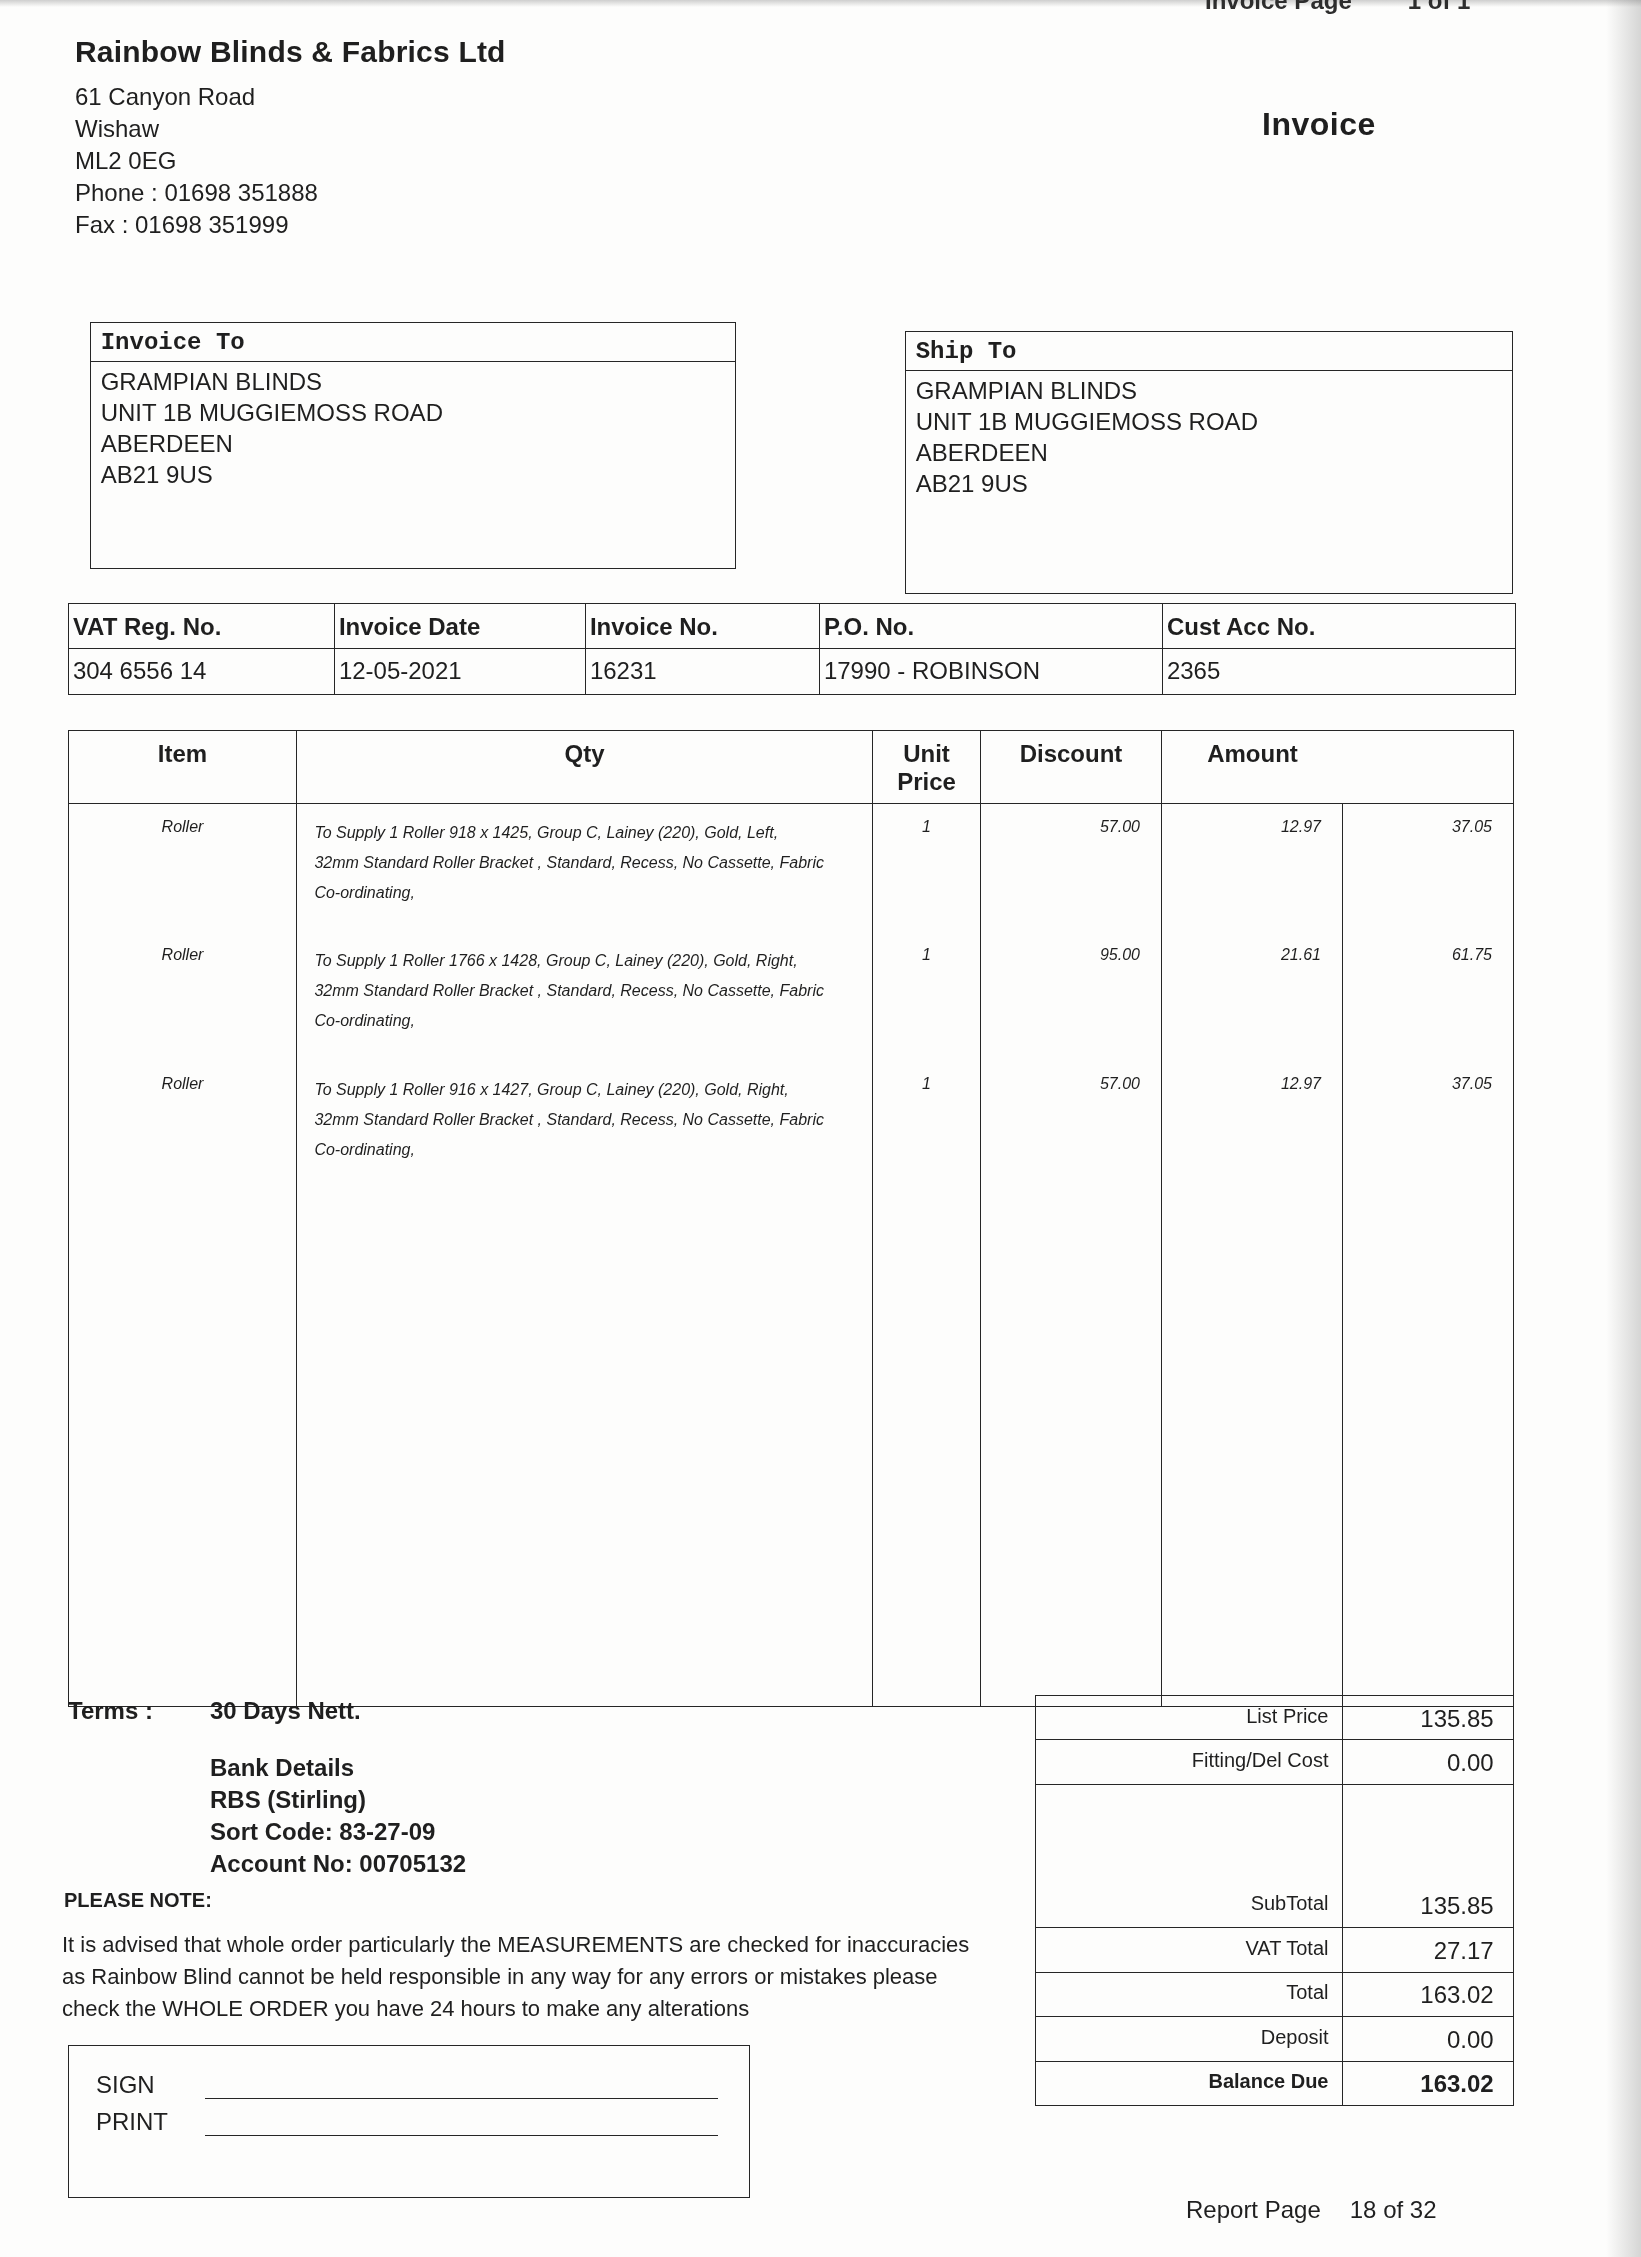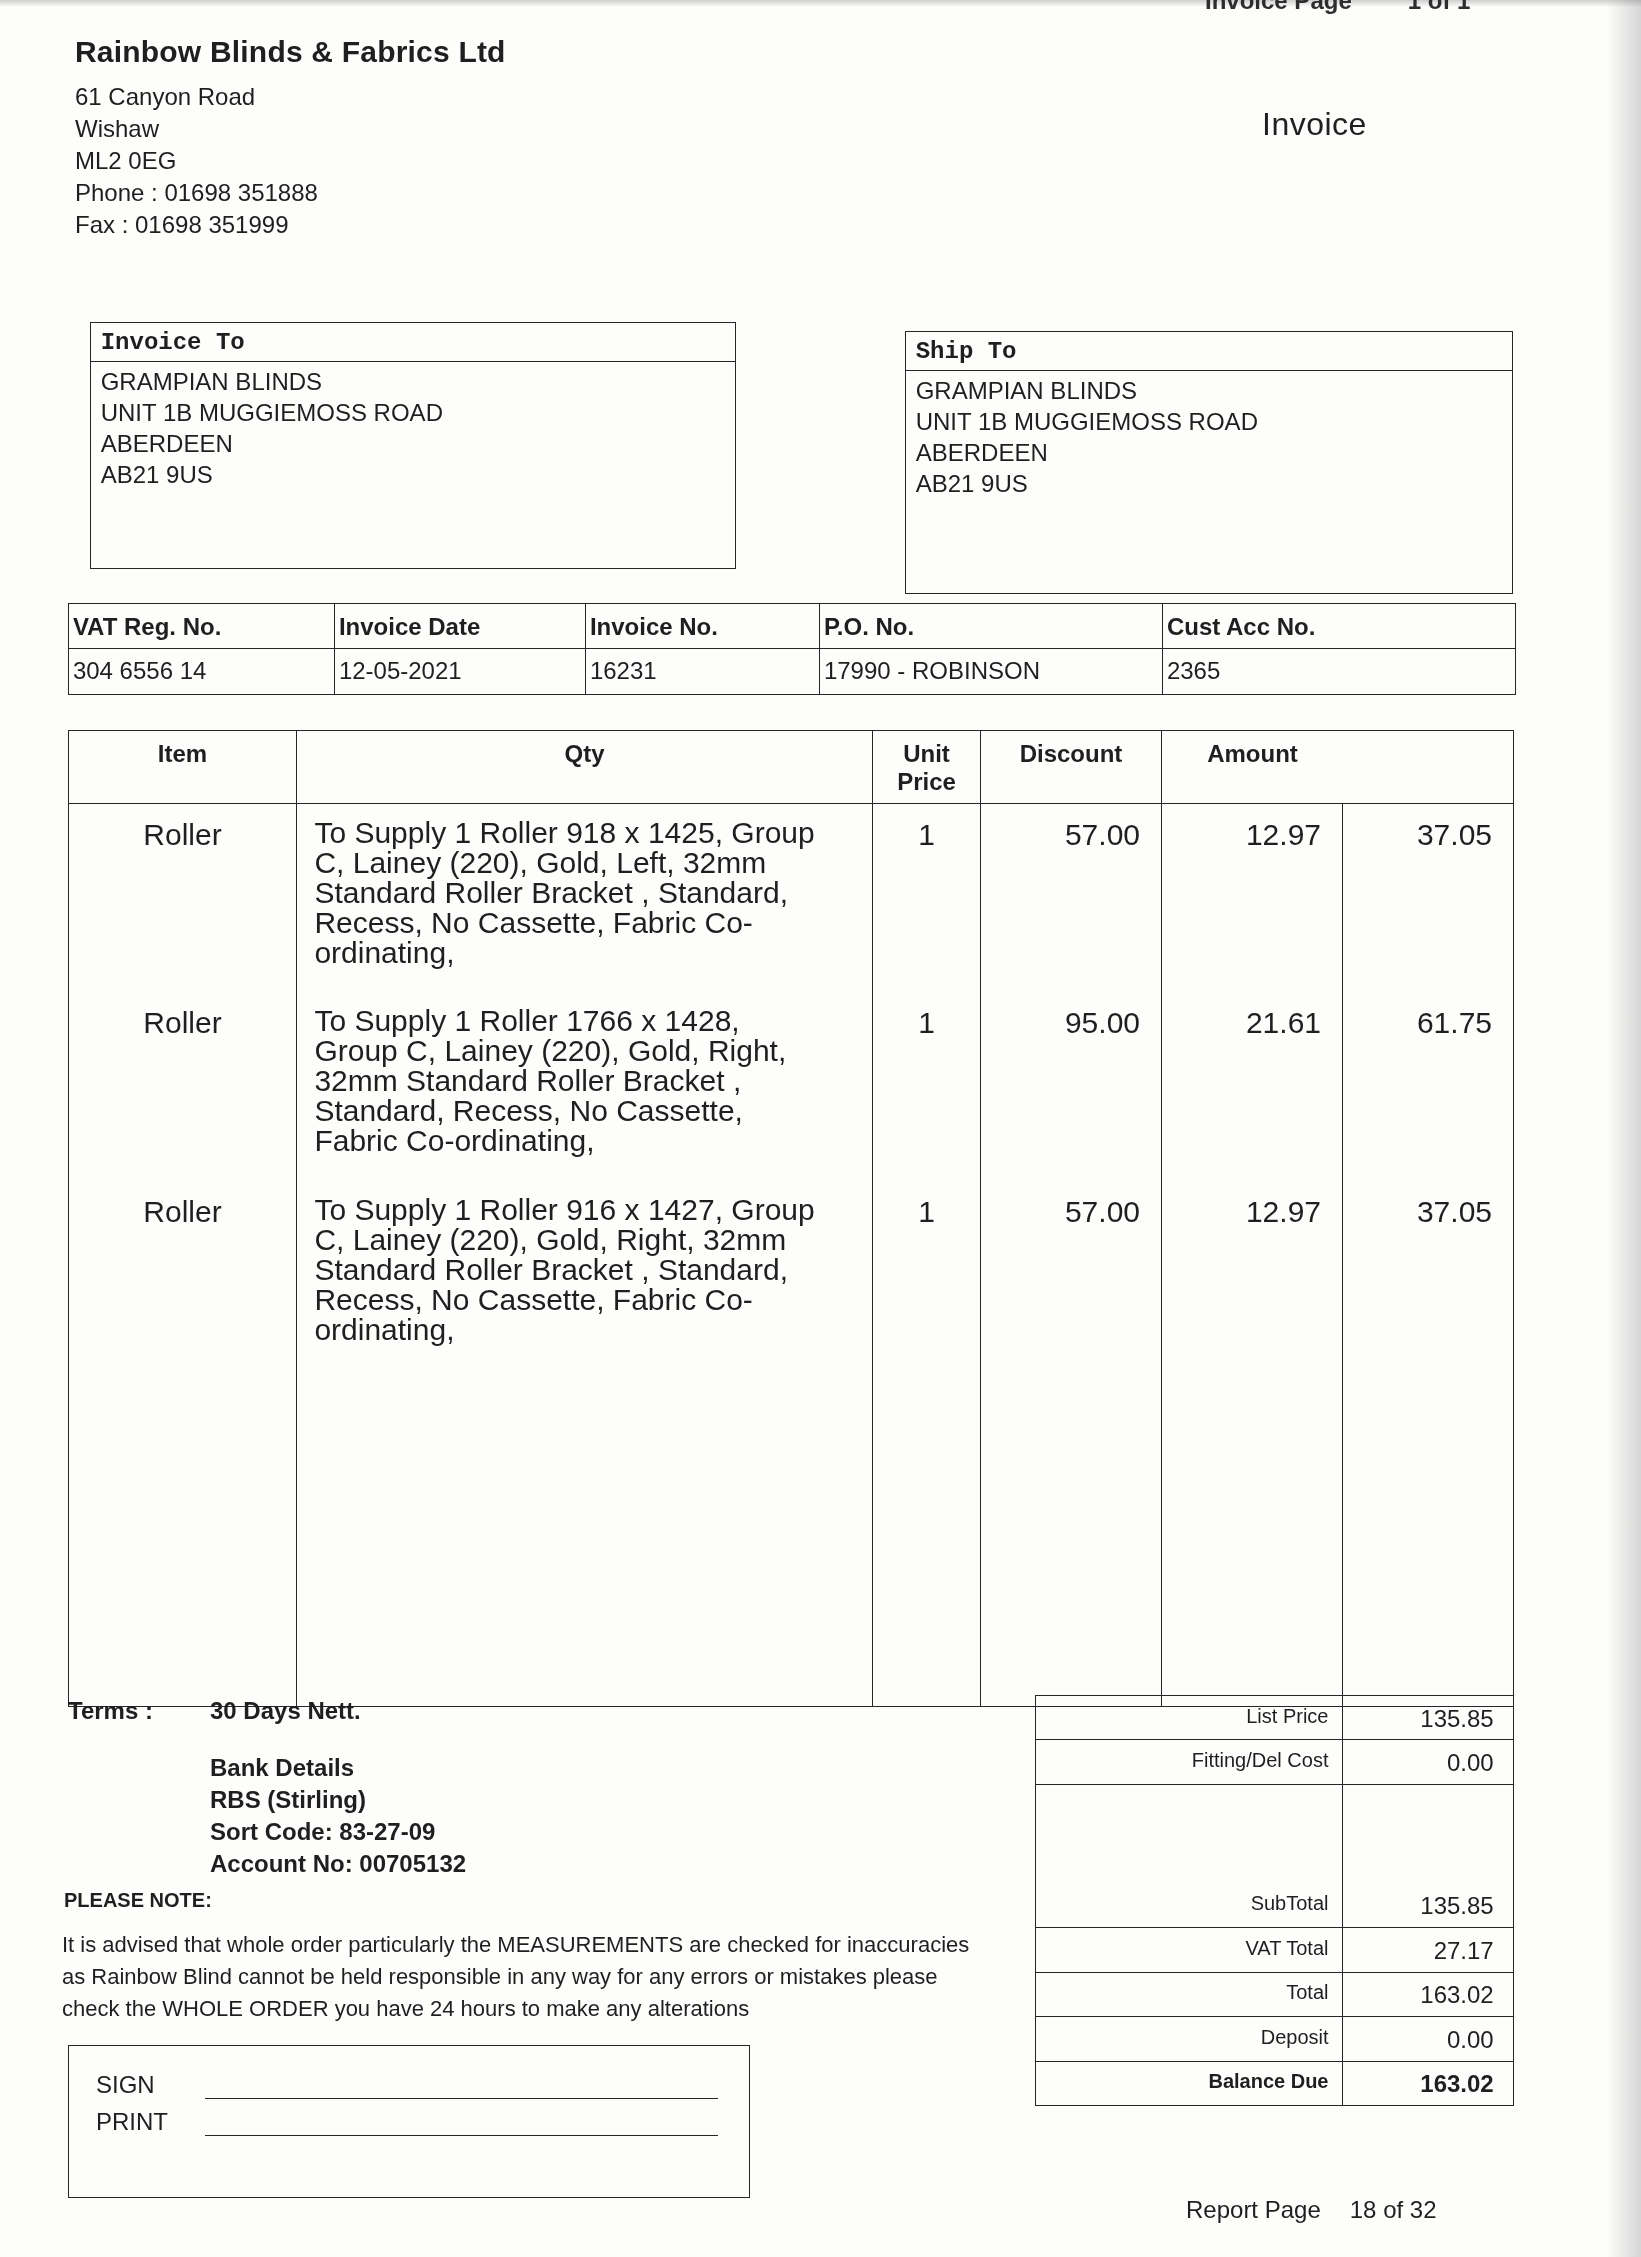--- a/index.html
+++ b/index.html
@@ -19,21 +19,21 @@
 
   
   .company { position:absolute; left:75px; top:35px; }
   .company-name { font-size:30px; font-weight:bold; margin:0 0 11.6px 0; letter-spacing:0.2px; }
   .company-line { font-size:24px; line-height:32px; }
 
   
   .cut-header { position:absolute; left:1205px; top:0; height:22px; width:348px; overflow:hidden; }
   .cut-inner { display:flex; gap:56px; margin-top:-12.6px; font-size:24px; color:#2d2d2d; font-weight:bold; }
 
-  .invoice-title { position:absolute; left:1262px; top:106px; font-size:32px; font-weight:normal; letter-spacing:0.5px; }
+  .invoice-title { position:absolute; left:1262px; top:106px; font-size:32px; font-weight:bold; letter-spacing:0.5px; }
 
   
   .addr-box { position:absolute; border:1.9px solid #262626; box-sizing:border-box; }
   .addr-title { font-size:24px; font-weight:bold; padding:5.8px 9.7px 4.8px 9.7px; border-bottom:1.9px solid #262626;font-family:Liberation Mono, monospace; }
   .addr-lines { padding:4.8px 9.7px; font-size:24px; line-height:31px; }
 
   
   .info-table { position:absolute; left:68px; top:603px; width:1446px; border-collapse:collapse; table-layout:fixed; }
   .info-table th, .info-table td { border:1.9px solid #262626; text-align:left; }
   .info-table th { font-size:24px; font-weight:bold; padding:8.7px 3.9px 7.7px 3.9px; }
@@ -41,22 +41,22 @@
 
   
   .items-table { position:absolute; left:68px; top:710px; width:1446px; height:977px;
     border:1.9px solid #262626; box-sizing:border-box; display:flex; flex-direction:column;margin-top:20px; }
   .it-head { display:grid; grid-template-columns:228px 576px 108px 181px 181px 1fr; border-bottom:1.9px solid #262626; }
   .it-head > div { padding:8.7px 3.9px 7.7px 3.9px; font-size:24px; font-weight:bold; text-align:center;
     border-right:1.9px solid #262626; box-sizing:border-box; }
   .it-head > div.last { border-right:none; }
   .it-body { flex:1; display:grid; grid-template-columns:228px 576px 108px 181px 181px 1fr;
     grid-template-rows:auto auto auto 1fr; }
-  .cell { border-right:1.9px solid #262626; box-sizing:border-box; font-size:30px;
-    padding-top:13.5px; padding-bottom:25px; }
+  .cell { border-right:1.9px solid #262626; box-sizing:border-box; font-size:16px;
+    padding-top:13.5px; padding-bottom:25px;font-style:italic; }
   .cell.last { border-right:none; }
   .cell.item { text-align:center; }
   .cell.desc { padding-left:17.4px; padding-right:48px; line-height:30px; }
   .cell.qty { text-align:center; }
   .cell.num { text-align:right; padding-right:21px; }
   .cell.filler { padding:0; }
 
   
   .terms { position:absolute; left:68px; top:1697px; display:flex; font-size:24px; font-weight:bold; }
   .terms-label { width:142px; }

